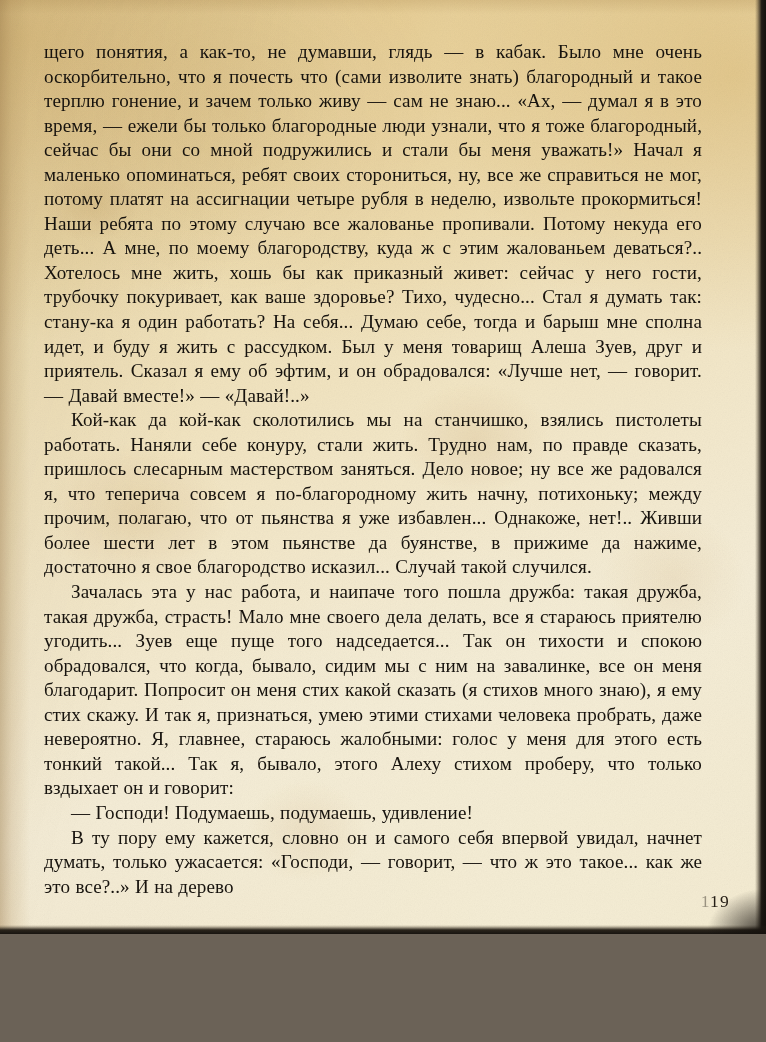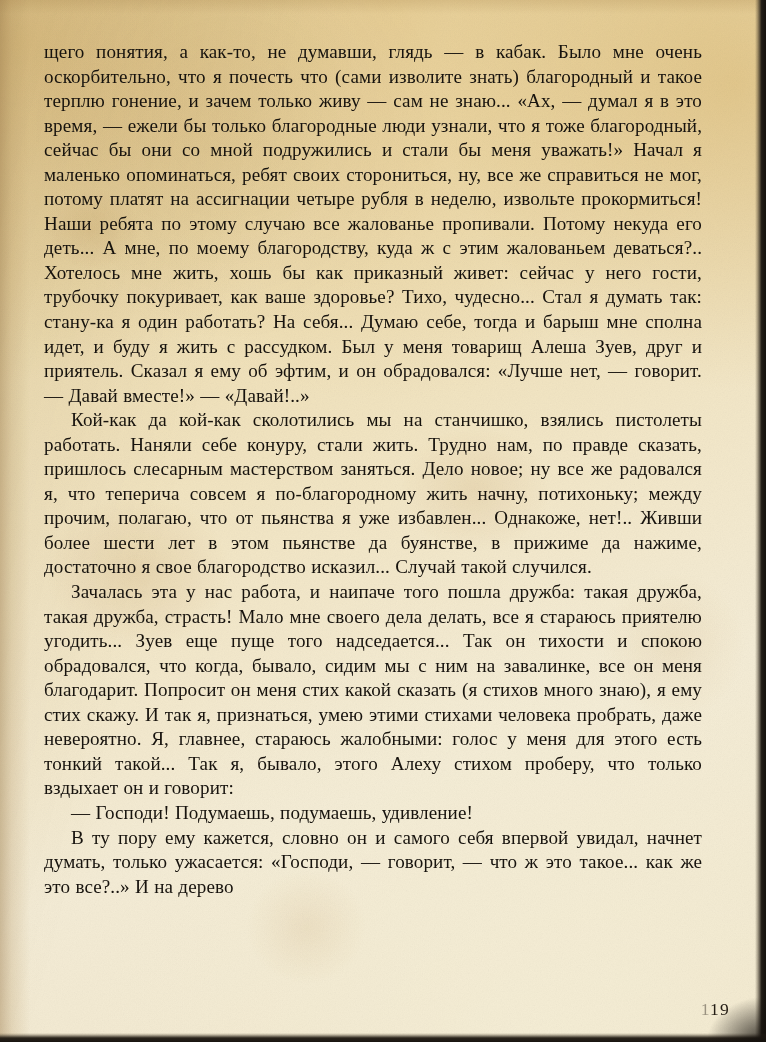--- a/index.html
+++ b/index.html
@@ -6,21 +6,21 @@
   html, body {
     margin: 0;
     padding: 0;
     background: #6b6257;
   }
 
   
   .scan {
     position: relative;
     width: 766px;
-    height: 1042px;
+    height: 934px;
     overflow: hidden;
     background: #f2e3bd;
     font-family: "Liberation Serif", "DejaVu Serif", serif;
     -webkit-font-smoothing: antialiased;
   }
 
   
   .paper-base {
     position: absolute;
     inset: 0;

